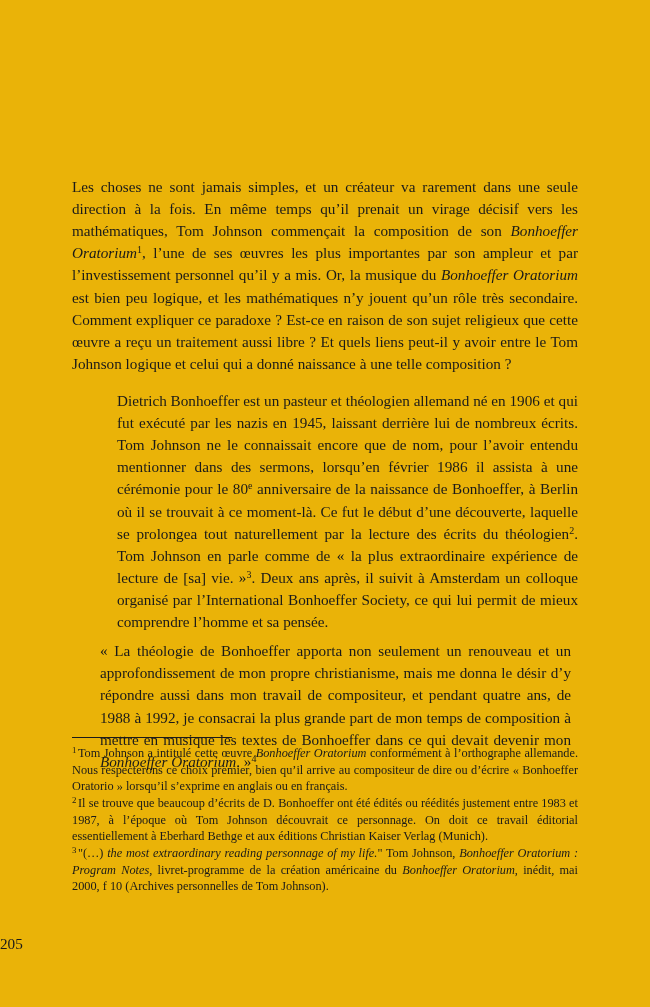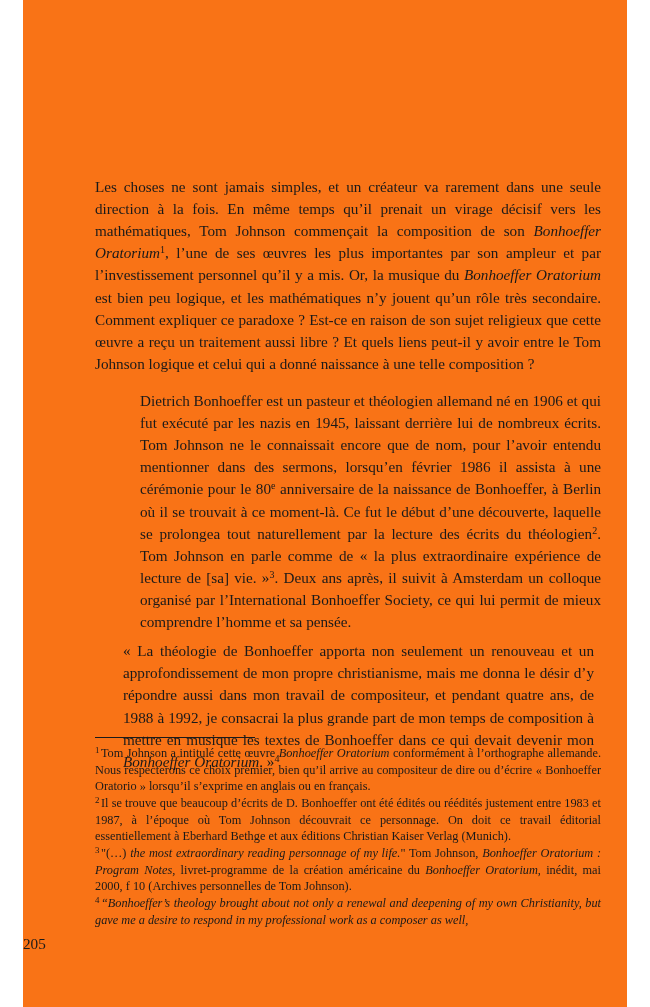--- a/index.html
+++ b/index.html
@@ -7,24 +7,24 @@
     margin: 0;
     padding: 0;
     background: #ffffff;
   }
   body {
     font-family: "Liberation Serif", "DejaVu Serif", serif;
     color: #1a1a1a;
   }
   .page {
     position: relative;
-    width: 604px;
+    width: 650px;
     height: 1007px;
     margin: 0 auto;
-    background: #f97316;
+    background: #eab308;
     overflow: hidden;
     box-sizing: border-box;
   }
   .content {
     position: absolute;
     left: 72px;
     top: 176px;
     width: 506px;
   }
   p.body-par {
@@ -110,19 +110,18 @@
     </div>
 
   </div>
 
   <div class="footnotes">
     <hr class="fn-rule">
     <div>
         <p class="footnote"><sup>1</sup>Tom Johnson a intitulé cette œuvre <i>Bonhoeffer Oratorium</i> conformément à l’orthographe allemande. Nous respecterons ce choix premier, bien qu’il arrive au compositeur de dire ou d’écrire « Bonhoeffer Oratorio » lorsqu’il s’exprime en anglais ou en français.</p>
         <p class="footnote"><sup>2</sup>Il se trouve que beaucoup d’écrits de D. Bonhoeffer ont été édités ou réédités justement entre 1983 et 1987, à l’époque où Tom Johnson découvrait ce personnage. On doit ce travail éditorial essentiellement à Eberhard Bethge et aux éditions Christian Kaiser Verlag (Munich).</p>
         <p class="footnote"><sup>3</sup>"(…) <i>the most extraordinary reading personnage of my life.</i>" Tom Johnson, <i>Bonhoeffer Oratorium : Program Notes</i>, livret-programme de la création américaine du <i>Bonhoeffer Oratorium</i>, inédit, mai 2000, f 10 (Archives personnelles de Tom Johnson).</p>
-        <p class="footnote"><sup>4</sup><i>“Bonhoeffer’s theology brought about not only a renewal and deepening of my own Christianity, but gave me a desire to respond in my professional work as a composer as well,</i></p>
       </div>
   </div>
 
   <div class="page-number">205</div>
 
 </div>
 
 </body></html>

